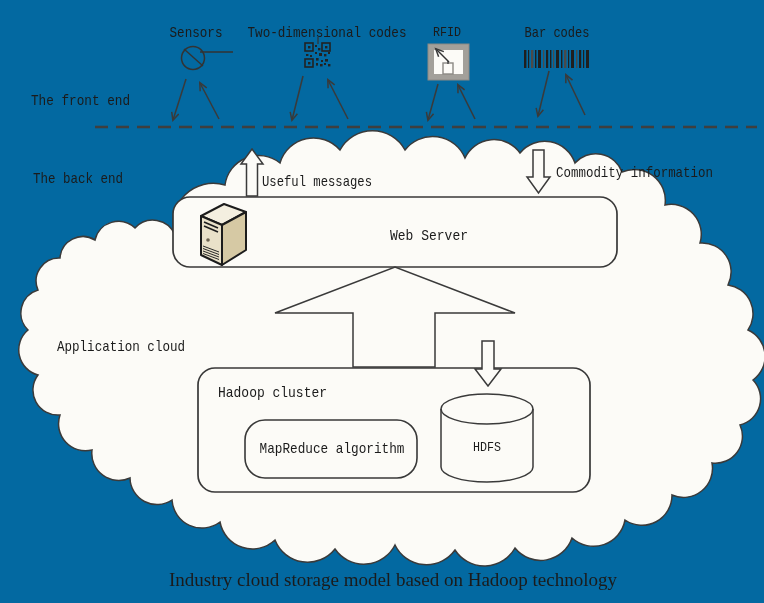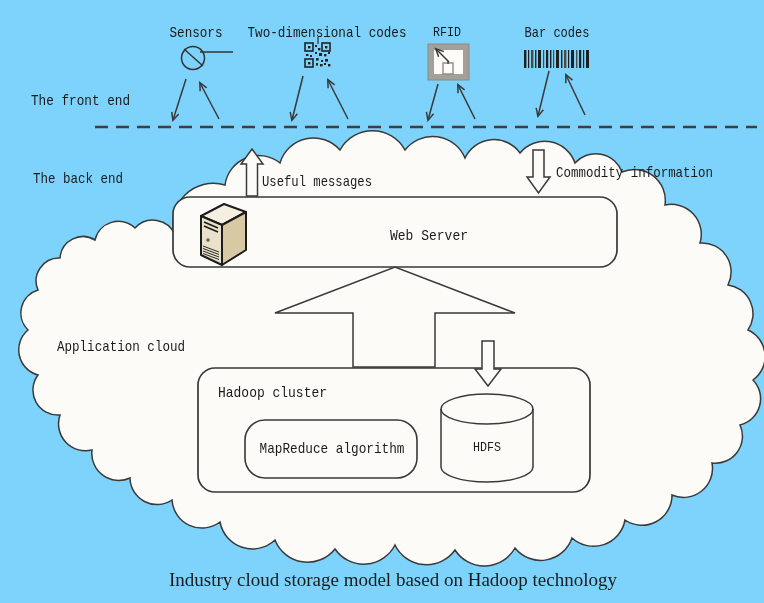--- a/index.html
+++ b/index.html
@@ -1,19 +1,19 @@
 <!DOCTYPE html>
 <html><head>
 <meta charset="utf-8">
 <style>
   html,body{margin:0;padding:0;background:#ffffff;}
   .page{
     position:relative;
     width:764px;height:603px;
-    background:#7dd3fc;
+    background:#0369a1;
     font-family:"Liberation Mono", monospace;
     overflow:hidden;
   }
   svg{display:block;}
   text{fill:#1b1b1b;}
   .mono{font-family:"Liberation Mono", monospace;font-size:15px;}
   .mono-sm{font-family:"Liberation Mono", monospace;font-size:13px;}
   .serif{font-family:"Liberation Serif", serif;font-size:19px;}
 </style>
 </head>

